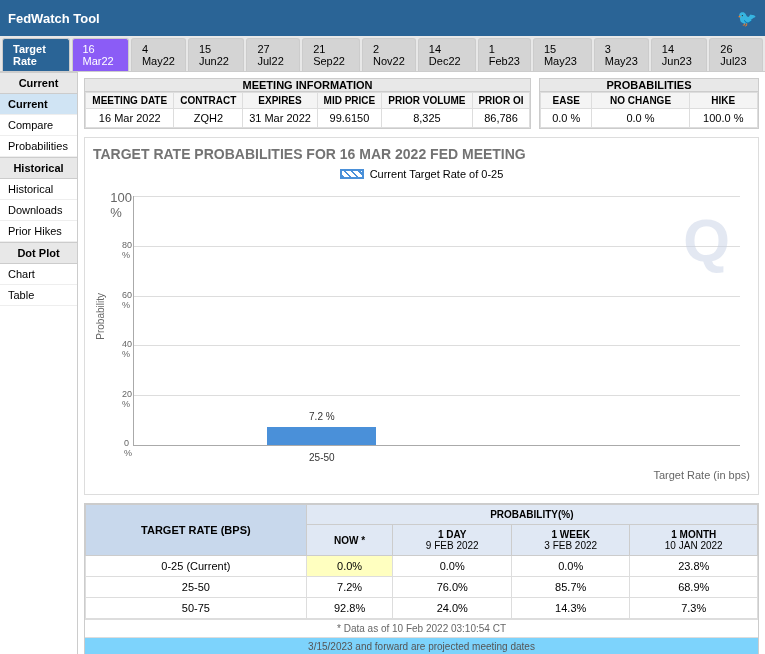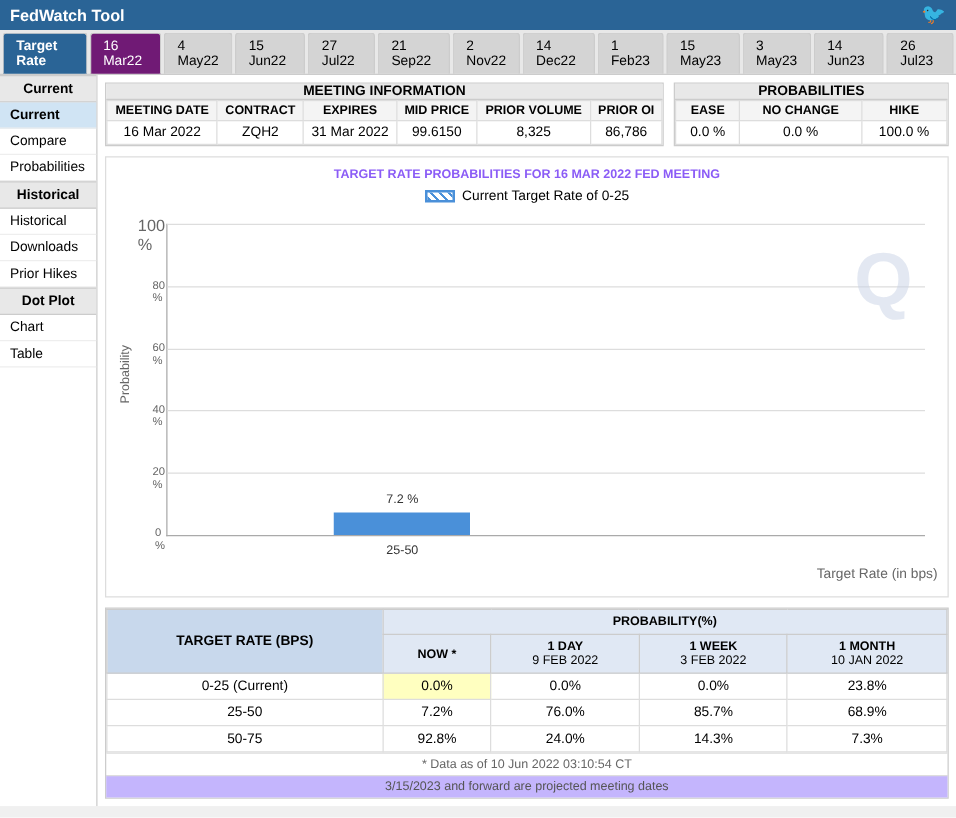--- a/index.html
+++ b/index.html
@@ -6,21 +6,21 @@
     body { font-family: Arial, sans-serif; font-size: 12px; background: #f0f0f0; width: 765px; }
 
     
     .app-header {
       background: #2a6496;
       color: white;
       padding: 4px 8px;
       display: flex;
       justify-content: space-between;
       align-items: center;
-      height: 24px;
+      height: 36px;
     }
     .app-header-title { font-size: 13px; font-weight: bold; }
 
     
     .tab-bar {
       display: flex;
       background: #e8e8e8;
       border-bottom: 1px solid #ccc;
       padding: 2px 2px 0;
       gap: 2px;
@@ -33,21 +33,21 @@
       background: #d4d4d4;
       font-size: 11px;
       border-radius: 3px 3px 0 0;
     }
     .tab.active {
       background: #2a6496;
       color: white;
       font-weight: bold;
     }
     .tab.selected-date {
-      background: #701a75;
+      background: #8b5cf6;
       color: white;
     }
 
     
     .main-layout {
       display: flex;
       background: white;
     }
 
     
@@ -116,25 +116,25 @@
       border: 1px solid #ddd;
     }
 
     
     .chart-section {
       border: 1px solid #ddd;
       padding: 8px;
       margin-bottom: 8px;
     }
     .chart-title {
-      font-size: 10px;
-      font-weight: bold;
-      text-align: center;
+      font-size: 14px;
+      font-weight: bold;
+      text-align: left;
       margin-bottom: 6px;
-      color: #8b5cf6;
+      color: #737373;
     }
     .chart-legend {
       display: flex;
       justify-content: center;
       align-items: center;
       gap: 6px;
       margin-bottom: 6px;
       font-size: 11px;
     }
     .legend-box {
@@ -199,21 +199,21 @@
       color: #666;
       text-align: center;
       padding: 3px;
       border-top: 1px solid #ddd;
     }
     .footnote2 {
       font-size: 10px;
       color: #555;
       text-align: center;
       padding: 3px;
-      background: #c4b5fd;
+      background: #7dd3fc;
       border-top: 1px solid #ddd;
     }
 
     .prob-section-header {
       background: #d0dce8;
       text-align: center;
       font-weight: bold;
       font-size: 10px;
     }
 
@@ -399,18 +399,18 @@
           </tr>
           <tr>
             <td>50-75</td>
             <td>92.8%</td>
             <td>24.0%</td>
             <td>14.3%</td>
             <td>7.3%</td>
           </tr>
         </tbody>
       </table>
-      <div class="footnote">* Data as of 10 Jun 2022 03:10:54 CT</div>
+      <div class="footnote">* Data as of 10 Feb 2022 03:10:54 CT</div>
       <div class="footnote2">3/15/2023 and forward are projected meeting dates</div>
     </div>
 
   </div>
 </div>
 
 </body></html>

